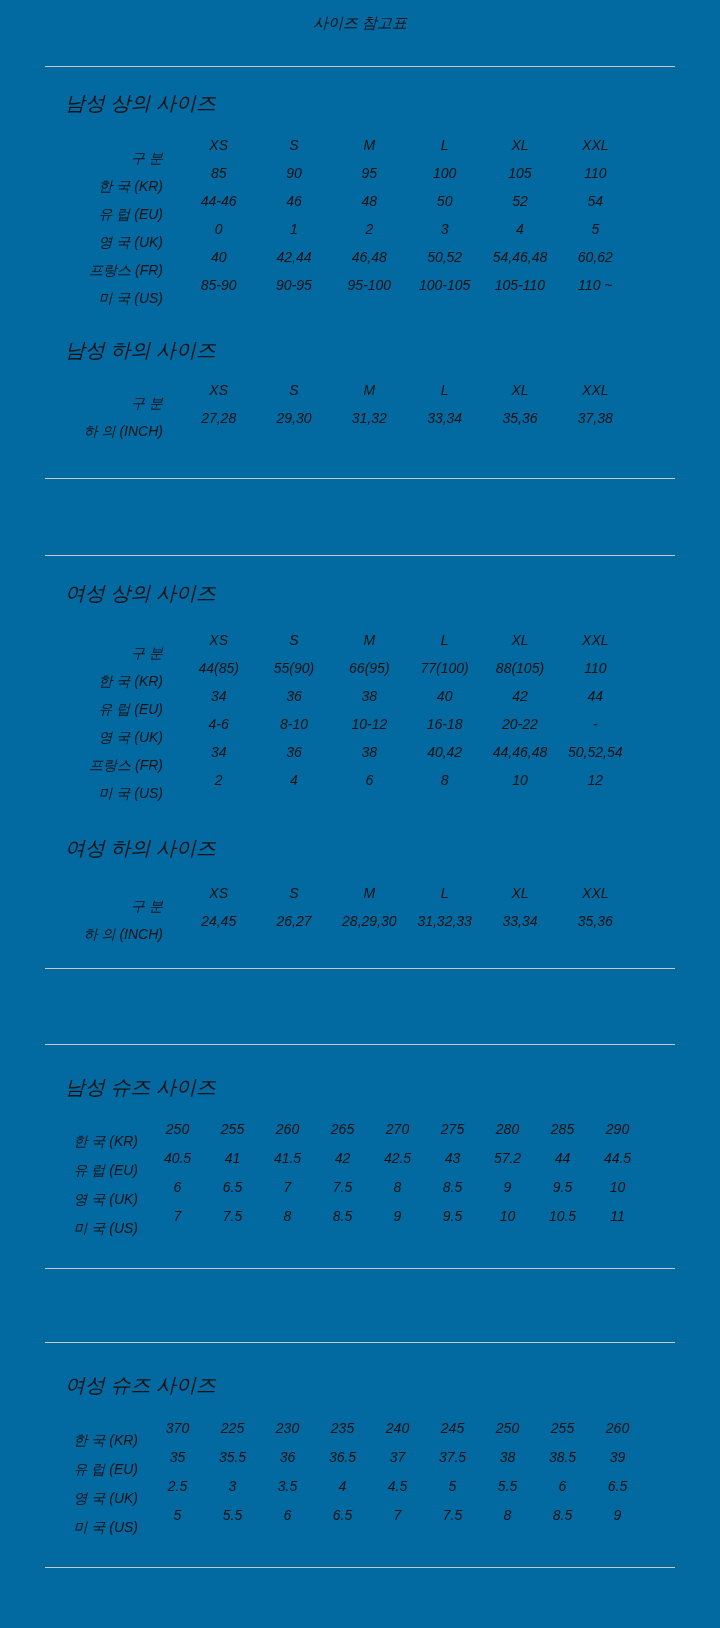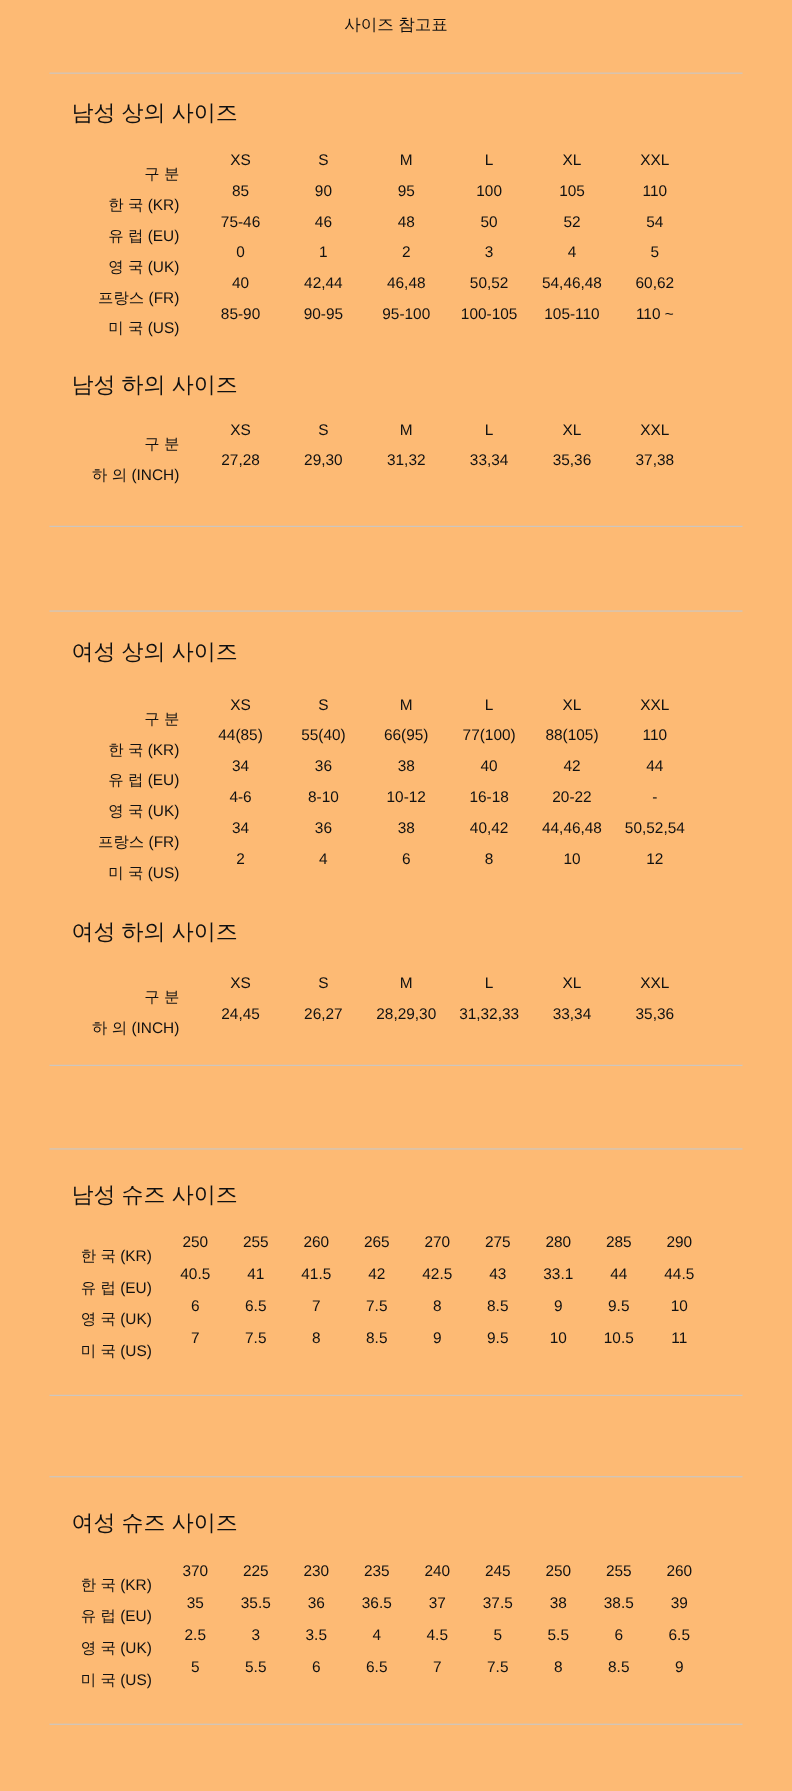--- a/index.html
+++ b/index.html
@@ -2,21 +2,21 @@
 <html><head>
 <meta charset="utf-8">
 <style>
   * { margin: 0; padding: 0; box-sizing: border-box; }
   html, body { background: #ffffff; }
   body {
     width: 720px; height: 1628px;
     font-family: "Liberation Sans", "DejaVu Sans", sans-serif;
     color: #111111;
   }
-  .page { position: relative; width: 720px; height: 1628px; overflow: hidden; background: #fdba74; }
+  .page { position: relative; width: 720px; height: 1628px; overflow: hidden; background: #0369a1; font-style: italic; }
   .page-title { position: absolute; top: 14px; left: 0; width: 720px; text-align: center; font-size: 15px; line-height: 18px; }
   .hr { position: absolute; left: 45px; width: 630px; height: 1px; background: #c8c8c8; }
   .sec-title { position: absolute; left: 65px; font-size: 20px; line-height: 18px; }
   .tbl { position: absolute; left: 60px; }
   .trow { display: flex; align-items: center; height: 28px; font-size: 14px; line-height: 16px; }
   .cell { white-space: nowrap; }
   .cell.lbl { text-align: right; margin-top: 25px; }
   .cell.val { text-align: center; }
   .clothing { width: 573px; }
   .clothing .cell.lbl { width: 121px; padding-right: 18px; }
@@ -50,21 +50,21 @@
         <div class="cell lbl">한 국 (KR)</div>
         <div class="cell val">85</div>
         <div class="cell val">90</div>
         <div class="cell val">95</div>
         <div class="cell val">100</div>
         <div class="cell val">105</div>
         <div class="cell val">110</div>
       </div>
       <div class="trow">
         <div class="cell lbl">유 럽 (EU)</div>
-        <div class="cell val">75-46</div>
+        <div class="cell val">44-46</div>
         <div class="cell val">46</div>
         <div class="cell val">48</div>
         <div class="cell val">50</div>
         <div class="cell val">52</div>
         <div class="cell val">54</div>
       </div>
       <div class="trow">
         <div class="cell lbl">영 국 (UK)</div>
         <div class="cell val">0</div>
         <div class="cell val">1</div>
@@ -125,21 +125,21 @@
         <div class="cell val">XS</div>
         <div class="cell val">S</div>
         <div class="cell val">M</div>
         <div class="cell val">L</div>
         <div class="cell val">XL</div>
         <div class="cell val">XXL</div>
       </div>
       <div class="trow">
         <div class="cell lbl">한 국 (KR)</div>
         <div class="cell val">44(85)</div>
-        <div class="cell val">55(40)</div>
+        <div class="cell val">55(90)</div>
         <div class="cell val">66(95)</div>
         <div class="cell val">77(100)</div>
         <div class="cell val">88(105)</div>
         <div class="cell val">110</div>
       </div>
       <div class="trow">
         <div class="cell lbl">유 럽 (EU)</div>
         <div class="cell val">34</div>
         <div class="cell val">36</div>
         <div class="cell val">38</div>
@@ -216,21 +216,21 @@
         <div class="cell val">290</div>
       </div>
       <div class="trow">
         <div class="cell lbl">유 럽 (EU)</div>
         <div class="cell val">40.5</div>
         <div class="cell val">41</div>
         <div class="cell val">41.5</div>
         <div class="cell val">42</div>
         <div class="cell val">42.5</div>
         <div class="cell val">43</div>
-        <div class="cell val">33.1</div>
+        <div class="cell val">57.2</div>
         <div class="cell val">44</div>
         <div class="cell val">44.5</div>
       </div>
       <div class="trow">
         <div class="cell lbl">영 국 (UK)</div>
         <div class="cell val">6</div>
         <div class="cell val">6.5</div>
         <div class="cell val">7</div>
         <div class="cell val">7.5</div>
         <div class="cell val">8</div>

